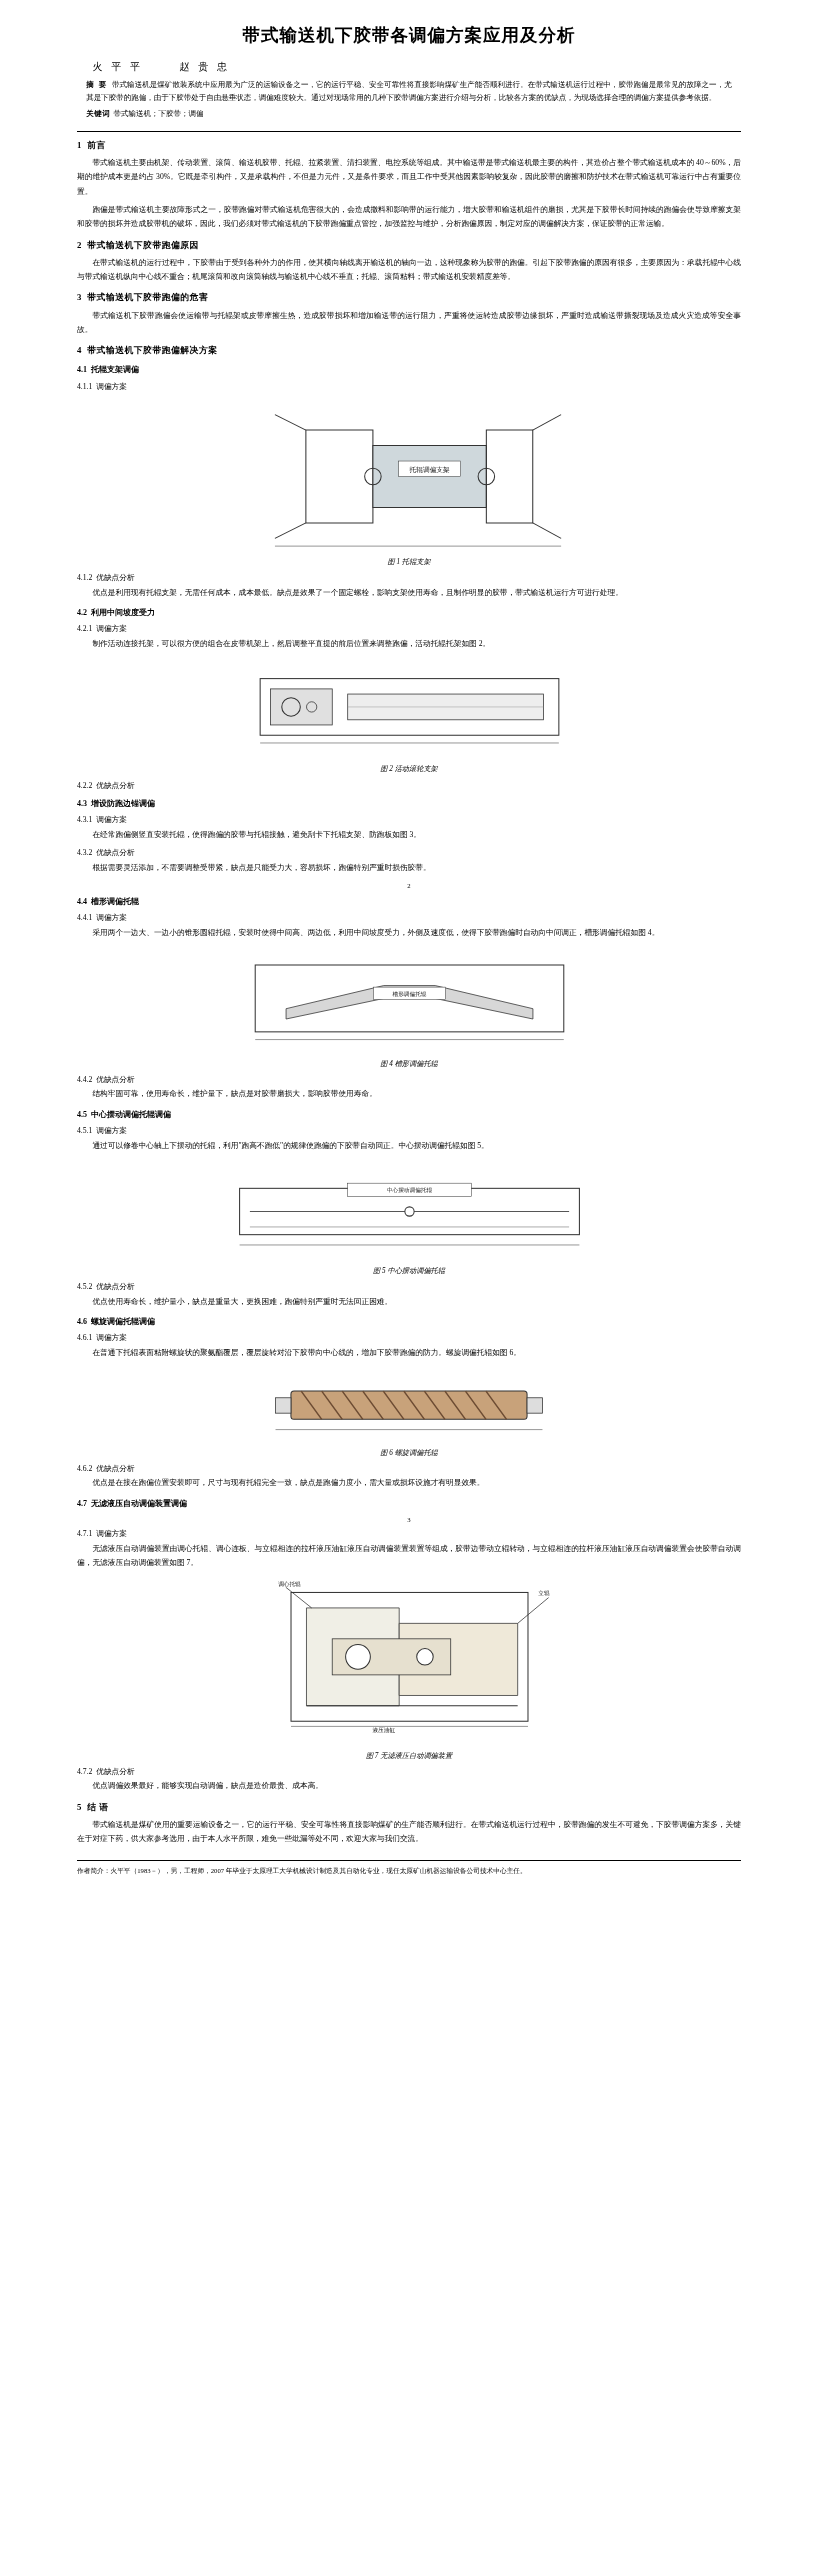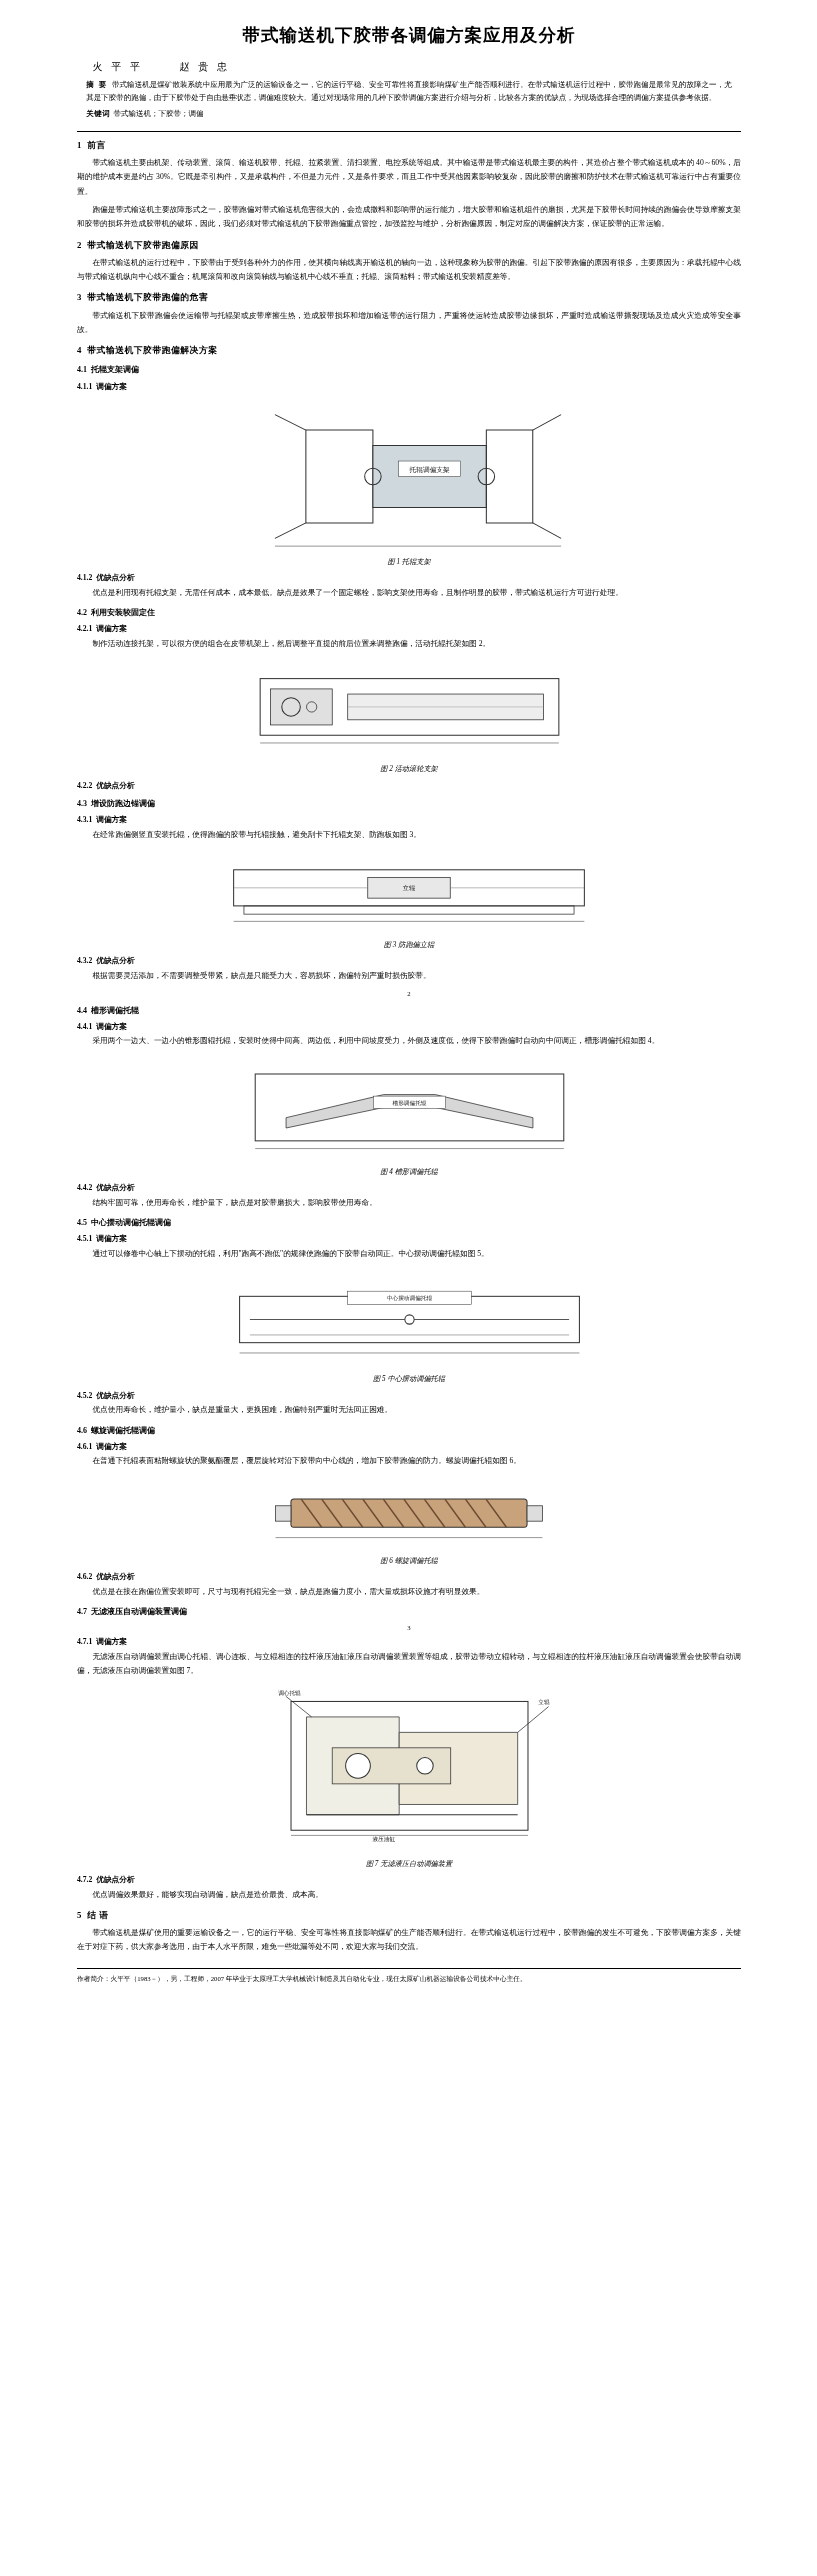--- a/index.html
+++ b/index.html
@@ -50,21 +50,21 @@
     margin:8.2px 0 4.1px 0;
     letter-spacing:0.5px;
   }
   h3.sub{
     font-size:8px;
     font-weight:bold;
     margin:7.2px 0 3.1px 0;
   }
   h4.subsub{
     font-size:7.7px;
-    font-weight:bold;
+    font-weight:normal;
     margin:6.2px 0 2.6px 0;
   }
   p.body{
     font-size:7.7px;
     line-height:1.85;
     text-indent:2em;
     text-align:justify;
     margin:0 0 4.1px 0;
   }
   .figwrap{
@@ -144,21 +144,21 @@
       <rect x="300" y="120" width="120" height="30" fill="#ffffff" stroke="#333" stroke-width="1"></rect>
       <text x="360" y="141" font-size="13" text-anchor="middle" fill="#111" font-family="Liberation Sans, sans-serif">托辊调偏支架</text>
       <line x1="60" y1="285" x2="615" y2="285" stroke="#333" stroke-width="1"></line>
     </svg>
     <div class="figcap">图 1  托辊支架</div>
   </div>
 
   <h4 class="subsub"><span>4.1.2</span>&nbsp;&nbsp;<span>优缺点分析</span></h4>
   <p class="body">优点是利用现有托辊支架，无需任何成本，成本最低。缺点是效果了一个固定螺栓，影响支架使用寿命，且制作明显的胶带，带式输送机运行方可进行处理。</p>
 
-  <h3 class="sub"><span>4.2</span>&nbsp;&nbsp;<span>利用安装较固定住</span></h3>
+  <h3 class="sub"><span>4.2</span>&nbsp;&nbsp;<span>利用中间坡度受力</span></h3>
   <h4 class="subsub"><span>4.2.1</span>&nbsp;&nbsp;<span>调偏方案</span></h4>
   <p class="body">制作活动连接托架，可以很方便的组合在皮带机架上，然后调整平直提的前后位置来调整跑偏，活动托辊托架如图 2。</p>
 
   <div class="figwrap">
     <svg width="361" height="103" viewBox="0 0 700 200">
       <rect x="0" y="0" width="700" height="200" fill="#ffffff"></rect>
       <rect x="60" y="40" width="580" height="110" fill="none" stroke="#333" stroke-width="2"></rect>
       <rect x="80" y="60" width="120" height="70" fill="#e0e0e0" stroke="#333" stroke-width="1.5"></rect>
       <rect x="230" y="70" width="380" height="50" fill="#eeeeee" stroke="#333" stroke-width="1.5"></rect>
       <line x1="230" y1="95" x2="610" y2="95" stroke="#999" stroke-width="1"></line>
@@ -168,33 +168,20 @@
     </svg>
     <div class="figcap">图 2  活动滚轮支架</div>
   </div>
 
   <h4 class="subsub"><span>4.2.2</span>&nbsp;&nbsp;<span>优缺点分析</span></h4>
 
   <h3 class="sub"><span>4.3</span>&nbsp;&nbsp;<span>增设防跑边锚调偏</span></h3>
   <h4 class="subsub"><span>4.3.1</span>&nbsp;&nbsp;<span>调偏方案</span></h4>
   <p class="body">在经常跑偏侧竖直安装托辊，使得跑偏的胶带与托辊接触，避免刮卡下托辊支架、防跑板如图 3。</p>
 
-  <div class="figwrap">
-    <svg width="392" height="88" viewBox="0 0 760 170">
-      <rect x="0" y="0" width="760" height="170" fill="#ffffff"></rect>
-      <rect x="40" y="40" width="680" height="70" fill="none" stroke="#333" stroke-width="2"></rect>
-      <rect x="300" y="55" width="160" height="40" fill="#e8e8e8" stroke="#333" stroke-width="1.5"></rect>
-      <text x="380" y="80" font-size="12" text-anchor="middle" fill="#111" font-family="Liberation Sans, sans-serif">立辊</text>
-      <line x1="40" y1="75" x2="300" y2="75" stroke="#777" stroke-width="1"></line>
-      <line x1="460" y1="75" x2="720" y2="75" stroke="#777" stroke-width="1"></line>
-      <rect x="60" y="110" width="640" height="16" fill="none" stroke="#333" stroke-width="1.5"></rect>
-      <line x1="40" y1="140" x2="720" y2="140" stroke="#333" stroke-width="1"></line>
-    </svg>
-    <div class="figcap">图 3  防跑偏立辊</div>
-  </div>
 
   <h4 class="subsub"><span>4.3.2</span>&nbsp;&nbsp;<span>优缺点分析</span></h4>
   <p class="body">根据需要灵活添加，不需要调整受带紧，缺点是只能受力大，容易损坏，跑偏特别严重时损伤胶带。</p>
 
   <div class="page-num">2</div>
 
   <h3 class="sub"><span>4.4</span>&nbsp;&nbsp;<span>槽形调偏托辊</span></h3>
   <h4 class="subsub"><span>4.4.1</span>&nbsp;&nbsp;<span>调偏方案</span></h4>
   <p class="body">采用两个一边大、一边小的锥形圆辊托辊，安装时使得中间高、两边低，利用中间坡度受力，外侧及速度低，使得下胶带跑偏时自动向中间调正，槽形调偏托辊如图 4。</p>
 

